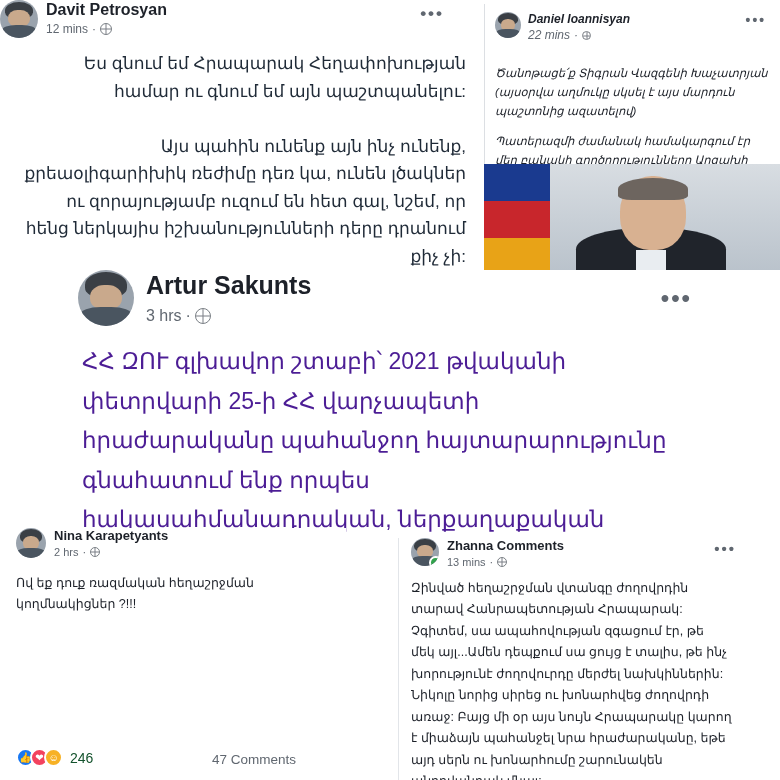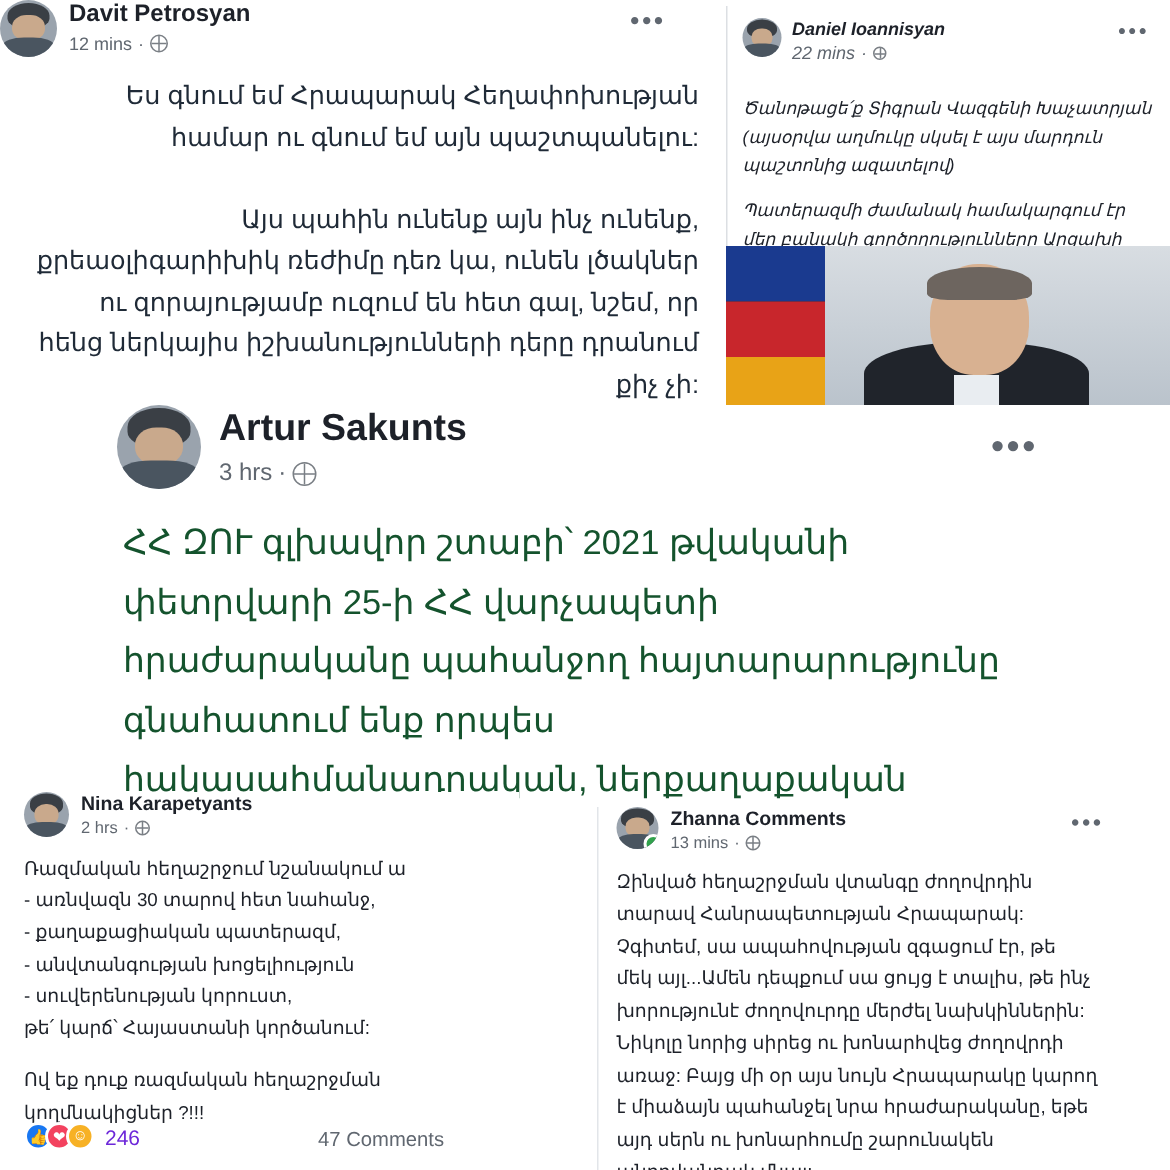--- a/index.html
+++ b/index.html
@@ -237,21 +237,21 @@
   #post-artur .avatar { width: 56px; height: 56px; margin-right: 12px; }
   #post-artur .name { font-size: 25px; }
   #post-artur .meta { font-size: 16px; margin-top: 6px; }
   #post-artur .globe { width: 16px; height: 16px; }
   #post-artur .menu-dots { font-size: 24px; right: 88px; top: 14px; }
   #post-artur .body-text {
     font-size: 23px;
     line-height: 1.72;
     margin-top: 16px;
     margin-left: 4px;
-    color: #14532d;
+    color: #4c1d95;
   }
   
   #post-nina {
     left: 16px;
     top: 528px;
     width: 330px;
   }
   #post-nina .avatar { width: 30px; height: 30px; margin-right: 8px; }
   #post-nina .name { font-size: 13px; }
   #post-nina .meta { font-size: 11px; margin-top: 2px; }
@@ -318,21 +318,21 @@
     font-size: 10px;
     color: #fff;
     box-sizing: border-box;
   }
   .react.like { background: #1877f2; }
   .react.love { background: #f3425f; }
   .react.care { background: #f7b125; }
   .count {
     margin-left: 12px;
     font-size: 14px;
-    color: #6d28d9;
+    color: #14532d;
   }
   .comments {
     position: absolute;
     left: 212px;
     top: 752px;
     font-size: 13.5px;
     color: #606770;
   }
 </style>
 </head>
@@ -434,26 +434,20 @@
       </div>
       <div class="namecol">
         <div class="name">Nina Karapetyants</div>
         <div class="meta">
           <span>2 hrs</span>
           <span class="dot">·</span>
           <span class="globe"></span>
         </div>
       </div>
     </div>
-    <div class="body-text">Ռազմական հեղաշրջում նշանակում ա
-- առնվազն 30 տարով հետ նահանջ,
-- քաղաքացիական պատերազմ,
-- անվտանգության խոցելիություն
-- սուվերենության կորուստ,
-թե՛ կարճ՝ Հայաստանի կործանում:</div>
     <div class="body-text last-line">Ով եք դուք ռազմական հեղաշրջման
 կողմնակիցներ ?!!!</div>
   </div>
 
   <div class="post" id="post-zhanna">
     <div class="post-head">
       <div class="avatar">
         <div class="hair"></div>
           <div class="face"></div>
           <div class="body"></div>

